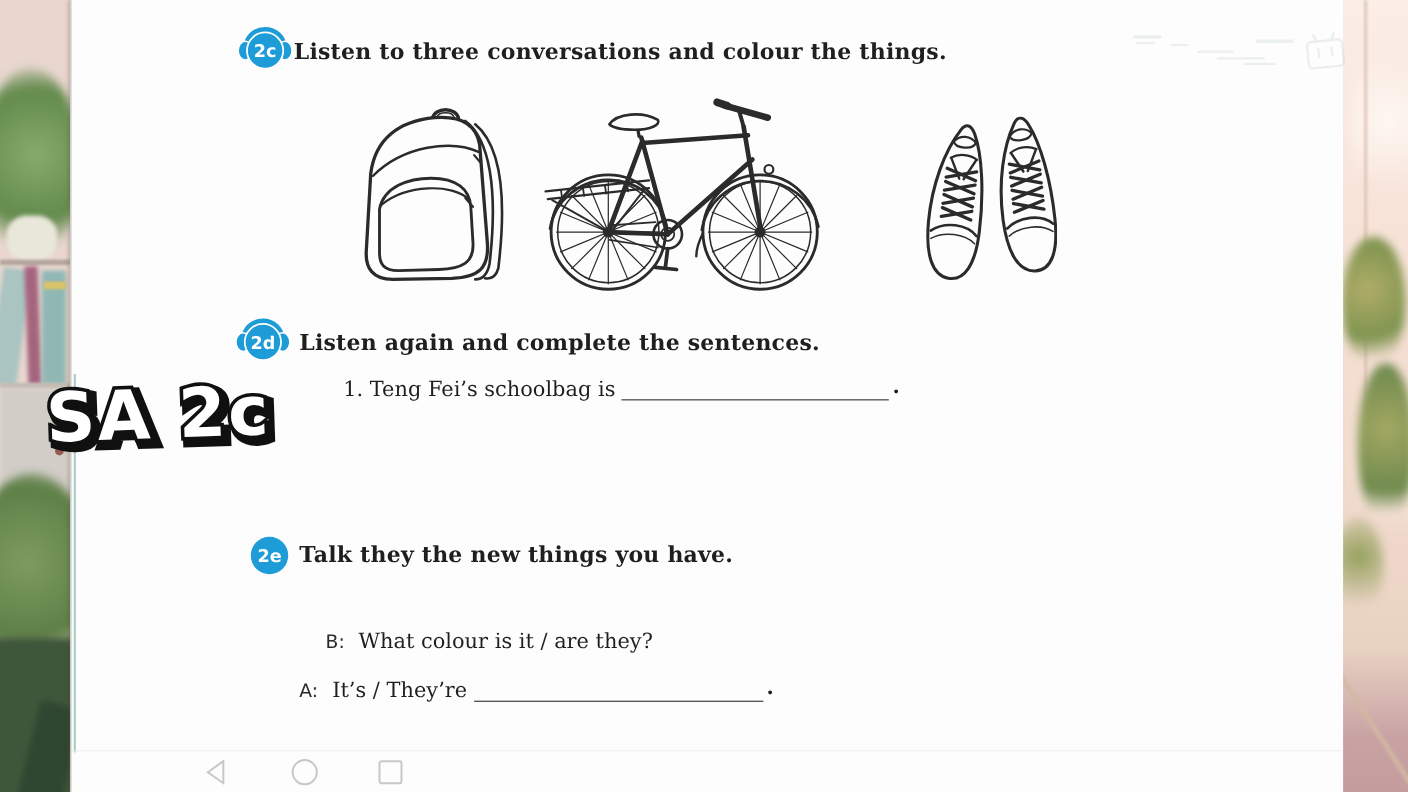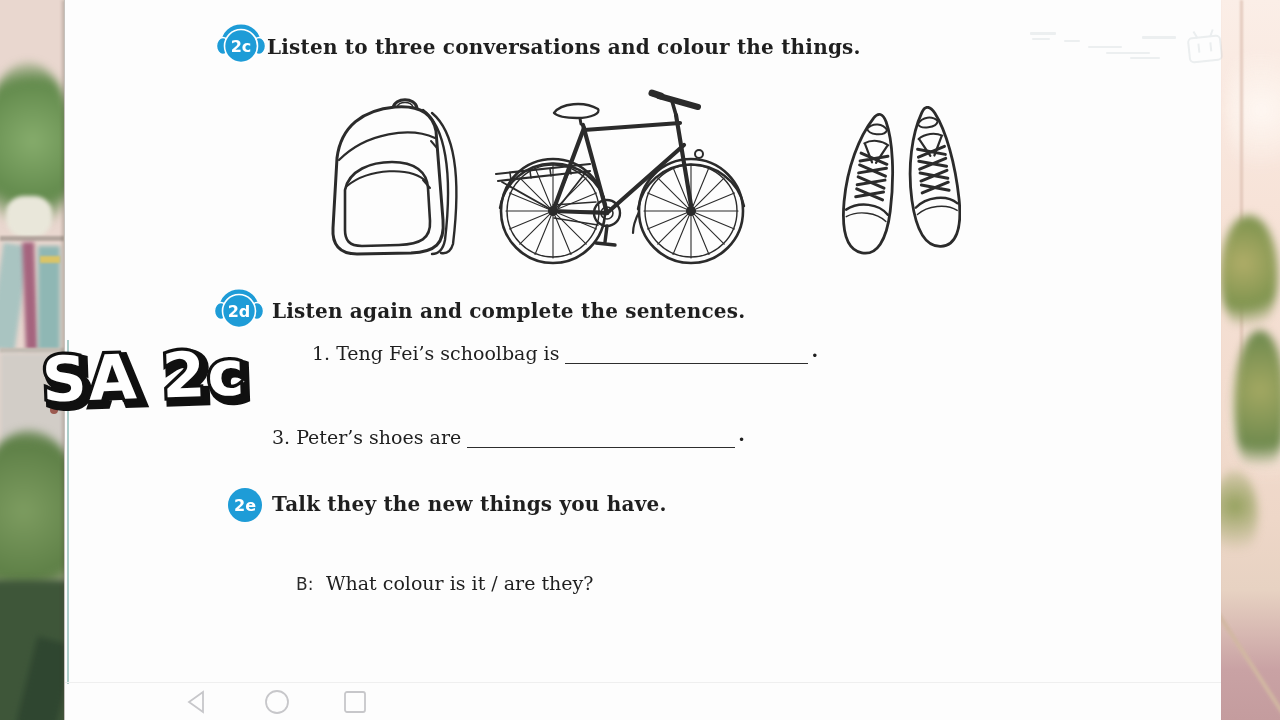--- a/index.html
+++ b/index.html
@@ -253,33 +253,33 @@
       <ellipse cx="45" cy="25" rx="6.5" ry="8.5" fill="#1E9CD7" stroke="#fff" stroke-width="1.4"></ellipse>
       <circle cx="27" cy="25" r="16.5" fill="#1E9CD7" stroke="#fff" stroke-width="1.6"></circle>
       <text x="27" y="31" text-anchor="middle">2d</text>
     </svg>
     <div class="sec-title" style="left:207px;top:299px;">Listen again and complete the sentences.</div>
 
     <div class="line" style="left:207px;top:340px;margin-left:40px;">
       <span class="num">1.</span><span>Teng Fei’s schoolbag is</span>
       <span class="blank bl-1"></span><span class="dot">.</span>
     </div>
-    <div class="line" style="left:207px;top:424px;">
-      <span class="num">3.</span><span>Peter’s shoes are</span>
-      <span class="blank bl-3"></span><span class="dot">.</span>
-    </div>
 
     <svg class="badge" style="left:156px;top:484px;width:48px;height:42px;" viewBox="0 0 48 42">
       <circle cx="24" cy="21" r="17" fill="#1E9CD7"></circle>
       <text x="24" y="27" text-anchor="middle">2e</text>
     </svg>
     <div class="sec-title" style="left:207px;top:492px;">Talk they the new things you have.</div>
 
     <div class="line" style="left:207px;top:572px;margin-left:24px;">
       <span class="speaker">B:</span><span>What colour is it / are they?</span>
+    </div>
+    <div class="line" style="left:207px;top:614px;">
+      <span class="speaker">A:</span><span>It’s / They’re</span>
+      <span class="blank bl-5"></span><span class="dot">.</span>
     </div>
 
     <div class="nav-sep"></div>
     <svg class="nav-icon" style="left:119px;" viewBox="0 0 28 28">
       <polygon points="19,4 19,24 5,14"></polygon>
     </svg>
     <svg class="nav-icon" style="left:198px;" viewBox="0 0 28 28">
       <circle cx="14" cy="14" r="11"></circle>
     </svg>
     <svg class="nav-icon" style="left:276px;" viewBox="0 0 28 28">

